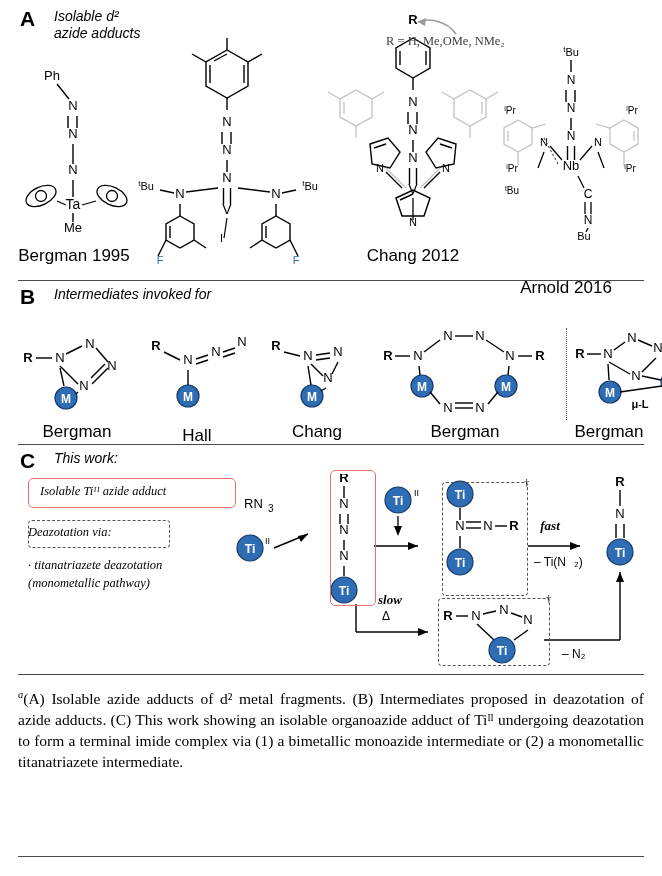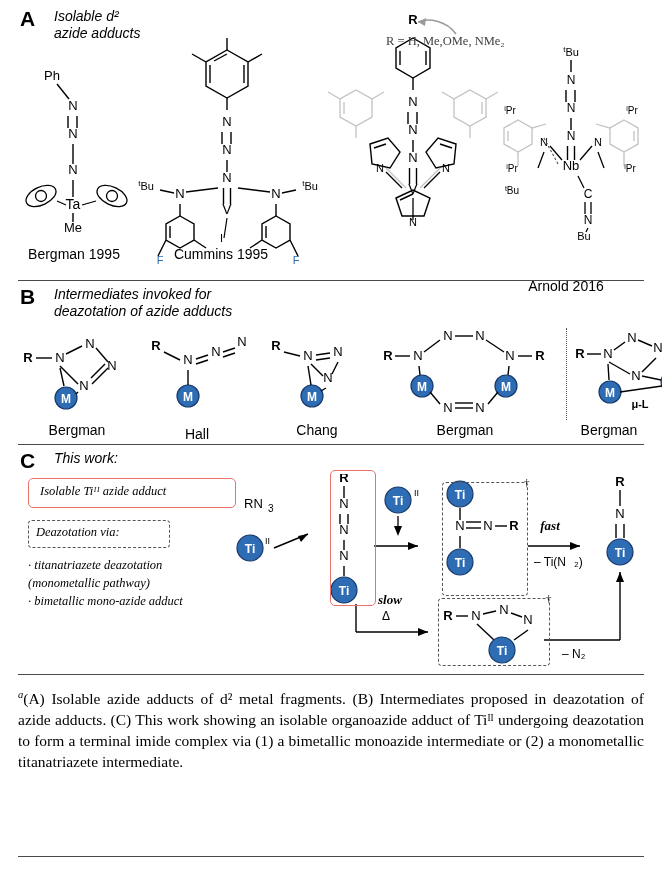--- a/index.html
+++ b/index.html
@@ -52,21 +52,21 @@
   .panel-caption {
     position: absolute;
     font-family: Liberation Sans, sans-serif;
     font-style: italic;
     font-size: 14px;
     line-height: 16px;
   }
   .credit {
     position: absolute;
     font-family: "Liberation Sans", sans-serif;
-    font-size: 14px;
+    font-size: 17px;
     text-align: center;
     white-space: nowrap;
   }
   .note {
     position: absolute;
     font-family: "Liberation Serif", serif;
     font-size: 12.5px;
     white-space: nowrap;
   }
   .note-italic { font-style: italic; }
@@ -211,21 +211,20 @@
           <polygon points="148,40 162,48 162,64 148,72 134,64 134,48"></polygon>
           <line x1="42" y1="50" x2="42" y2="62"></line>
           <line x1="138" y1="50" x2="138" y2="62"></line>
           <line x1="38" y1="64" x2="30" y2="80"></line>
           <line x1="162" y1="64" x2="170" y2="80"></line>
           <line x1="66" y1="64" x2="78" y2="72"></line>
           <line x1="134" y1="64" x2="122" y2="72"></line>
         </g>
       </svg>
     </div>
-    <div class="credit" style="left:118px; top:240px; width:170px;">Cummins 1995</div>
 
     <div class="struct" style="left:300px; top:6px;">
       <svg width="190" height="232" viewBox="0 0 190 232">
 
         <g stroke="#9a9a9a" stroke-width="1.5" fill="none">
           <path d="M138 22 C 128 8, 110 6, 100 10"></path>
           <polygon points="100,10 108,6 107,14" fill="#9a9a9a" stroke="none"></polygon>
         </g>
         <text x="95" y="12" font-family="Liberation Sans, sans-serif" font-size="13" font-weight="bold" text-anchor="middle" fill="#000">R</text>
 
@@ -281,20 +280,21 @@
           <line x1="95" y1="206" x2="95" y2="208"></line>
           <line x1="95" y1="186" x2="95" y2="206"></line>
         </g>
 
         <g stroke="#c2c2c2" stroke-width="1.2" fill="none">
           <line x1="68" y1="156" x2="88" y2="176"></line>
           <line x1="122" y1="156" x2="102" y2="176"></line>
         </g>
       </svg>
     </div>
+    <div class="credit" style="left:300px; top:240px; width:190px;">Chang 2012</div>
     <div class="note" style="left:368px; top:28px; color:#404040;">R = H, Me,OMe, NMe₂</div>
 
     <div class="struct" style="left:478px; top:36px;">
       <svg width="150" height="200" viewBox="0 0 150 200">
         <g font-family="Liberation Sans, sans-serif" font-size="12" fill="#000">
           <text x="75" y="14" text-anchor="middle" font-size="11"><tspan baseline-shift="super" font-size="8">t</tspan>Bu</text>
           <text x="75" y="42" text-anchor="middle">N</text>
           <text x="75" y="70" text-anchor="middle">N</text>
           <text x="75" y="98" text-anchor="middle">N</text>
           <text x="75" y="128" text-anchor="middle" font-size="13">Nb</text>
@@ -353,23 +353,20 @@
     <div class="credit" style="left:470px; top:240px; width:156px;margin-top:32px;">Arnold 2016</div>
   </div>
 
   <div class="divider div-1"></div>
 
   <div class="panel panel-b">
     <div class="panel-letter" style="left:2px; top:4px;">B</div>
     <div class="panel-caption" style="left:36px; top:4px;">
       <span>Intermediates invoked for</span>
     </div>
-    <div class="panel-caption" style="left:36px; top:21px;">
-      <span>deazotation of azide adducts</span>
-    </div>
 
     <div class="struct" style="left:4px; top:52px;">
       <svg width="110" height="80" viewBox="0 0 110 80">
         <g font-family="Liberation Sans, sans-serif" font-size="13" fill="#000">
           <text x="6" y="28" text-anchor="middle" font-weight="bold">R</text>
           <text x="38" y="28" text-anchor="middle">N</text>
           <text x="68" y="14" text-anchor="middle">N</text>
           <text x="90" y="36" text-anchor="middle">N</text>
           <text x="62" y="56" text-anchor="middle">N</text>
         </g>
@@ -513,27 +510,26 @@
     <div class="panel-caption" style="left:36px; top:4px;">
       <span>This work:</span>
     </div>
 
     <div class="rbox" style="left:10px; top:32px; width:206px; height:28px;"></div>
     <div class="note note-italic" style="left:22px; top:38px;">
       <span>Isolable Tiᴵᴵ azide adduct</span>
     </div>
 
     <div class="dbox" style="left:10px; top:74px; width:140px; height:26px;"></div>
-    <div class="note note-italic" style="left:18px; top:79px;text-align:right;">
+    <div class="note note-italic" style="left:10px; top:79px;text-align:right;">
       <span>Deazotation via:</span>
     </div>
 
     <div class="note note-italic" style="left:10px; top:112px;">· titanatriazete deazotation</div>
     <div class="note note-italic" style="left:10px; top:130px;">  (monometallic pathway)</div>
-    <div class="note note-italic" style="left:10px; top:148px;">· bimetallic mono-azide adduct</div>
 
     <div class="struct" style="left:214px; top:28px;">
       <svg width="412" height="196" viewBox="0 0 412 196">
 
         <text x="12" y="34" font-family="Liberation Sans, sans-serif" font-size="13" fill="#000">RN</text>
         <text x="36" y="38" font-family="Liberation Sans, sans-serif" font-size="10" fill="#000">3</text>
 
         <circle cx="18" cy="74" r="13" fill="#2e6db4" stroke="#17396b" stroke-width="1.2"></circle>
         <text x="18" y="79" font-family="Liberation Sans, sans-serif" font-size="12" font-weight="bold" fill="#fff" text-anchor="middle">Ti</text>
         <text x="33" y="70" font-family="Liberation Sans, sans-serif" font-size="9" fill="#000">II</text>

